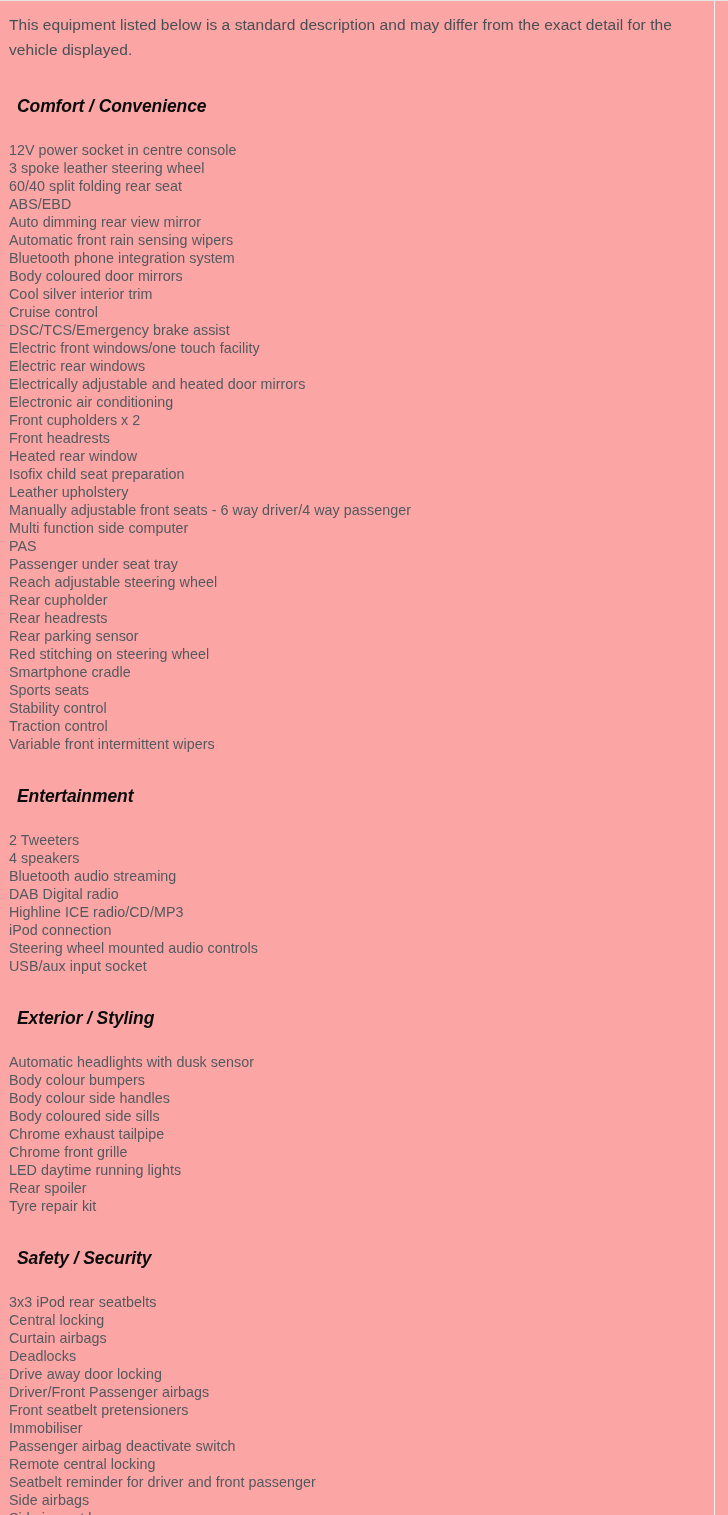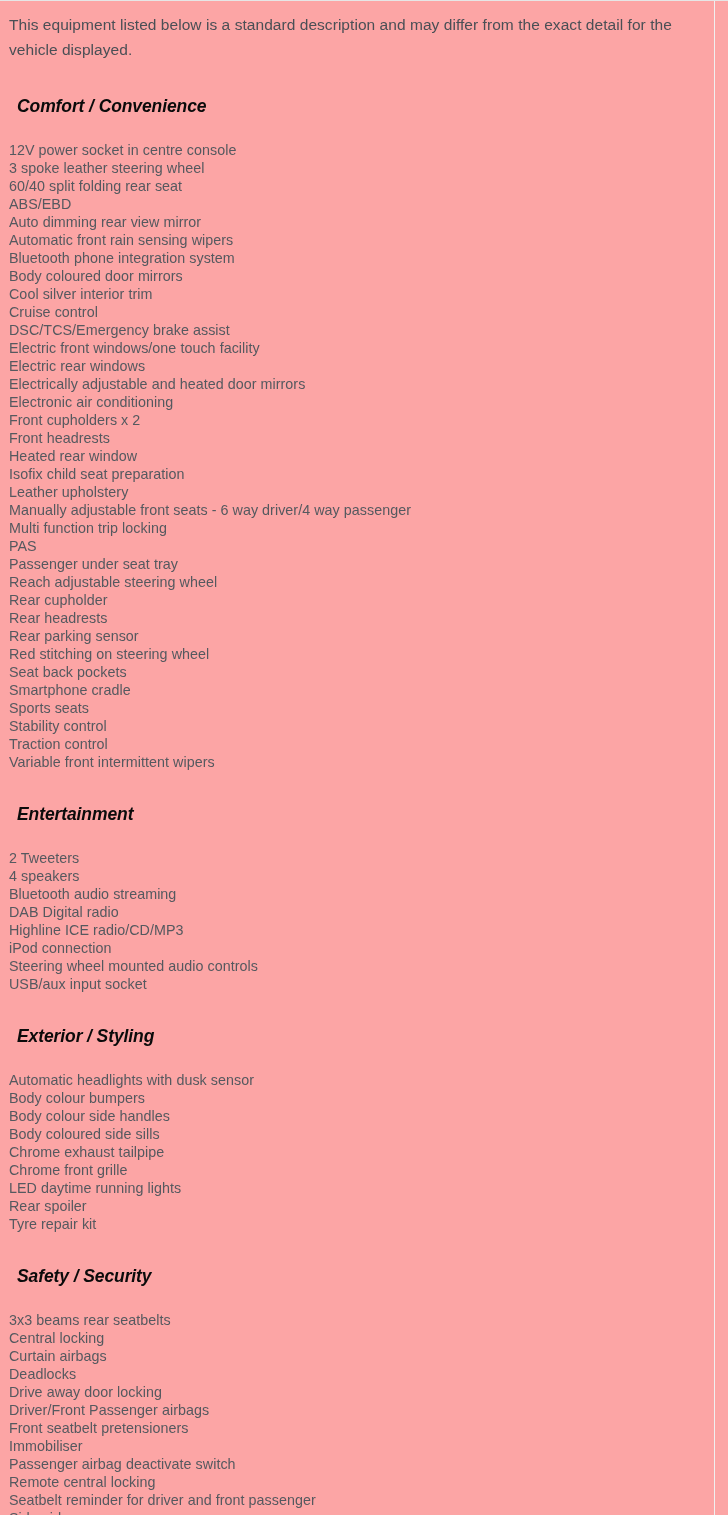--- a/index.html
+++ b/index.html
@@ -102,29 +102,28 @@
             <li>Electric front windows/one touch facility</li>
             <li>Electric rear windows</li>
             <li>Electrically adjustable and heated door mirrors</li>
             <li>Electronic air conditioning</li>
             <li>Front cupholders x 2</li>
             <li>Front headrests</li>
             <li>Heated rear window</li>
             <li>Isofix child seat preparation</li>
             <li>Leather upholstery</li>
             <li>Manually adjustable front seats - 6 way driver/4 way passenger</li>
-            <li>Multi function trip locking</li>
+            <li>Multi function side computer</li>
             <li>PAS</li>
             <li>Passenger under seat tray</li>
             <li>Reach adjustable steering wheel</li>
             <li>Rear cupholder</li>
             <li>Rear headrests</li>
             <li>Rear parking sensor</li>
             <li>Red stitching on steering wheel</li>
-            <li>Seat back pockets</li>
             <li>Smartphone cradle</li>
             <li>Sports seats</li>
             <li>Stability control</li>
             <li>Traction control</li>
             <li>Variable front intermittent wipers</li>
           </ul>
         </div>
         <div class="section">
           <h2 class="section-title">Entertainment</h2>
           <ul class="feature-list">
@@ -148,21 +147,21 @@
             <li>Chrome exhaust tailpipe</li>
             <li>Chrome front grille</li>
             <li>LED daytime running lights</li>
             <li>Rear spoiler</li>
             <li>Tyre repair kit</li>
           </ul>
         </div>
         <div class="section">
           <h2 class="section-title">Safety / Security</h2>
           <ul class="feature-list">
-            <li>3x3 beams rear seatbelts</li>
+            <li>3x3 iPod rear seatbelts</li>
             <li>Central locking</li>
             <li>Curtain airbags</li>
             <li>Deadlocks</li>
             <li>Drive away door locking</li>
             <li>Driver/Front Passenger airbags</li>
             <li>Front seatbelt pretensioners</li>
             <li>Immobiliser</li>
             <li>Passenger airbag deactivate switch</li>
             <li>Remote central locking</li>
             <li>Seatbelt reminder for driver and front passenger</li>

